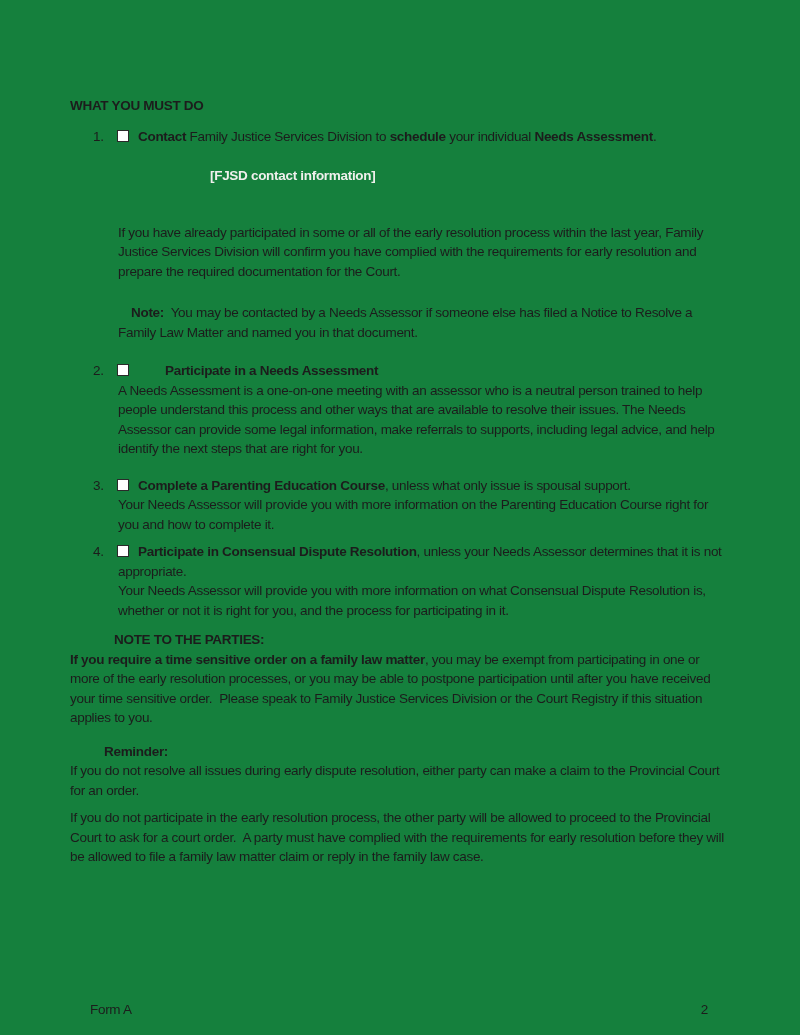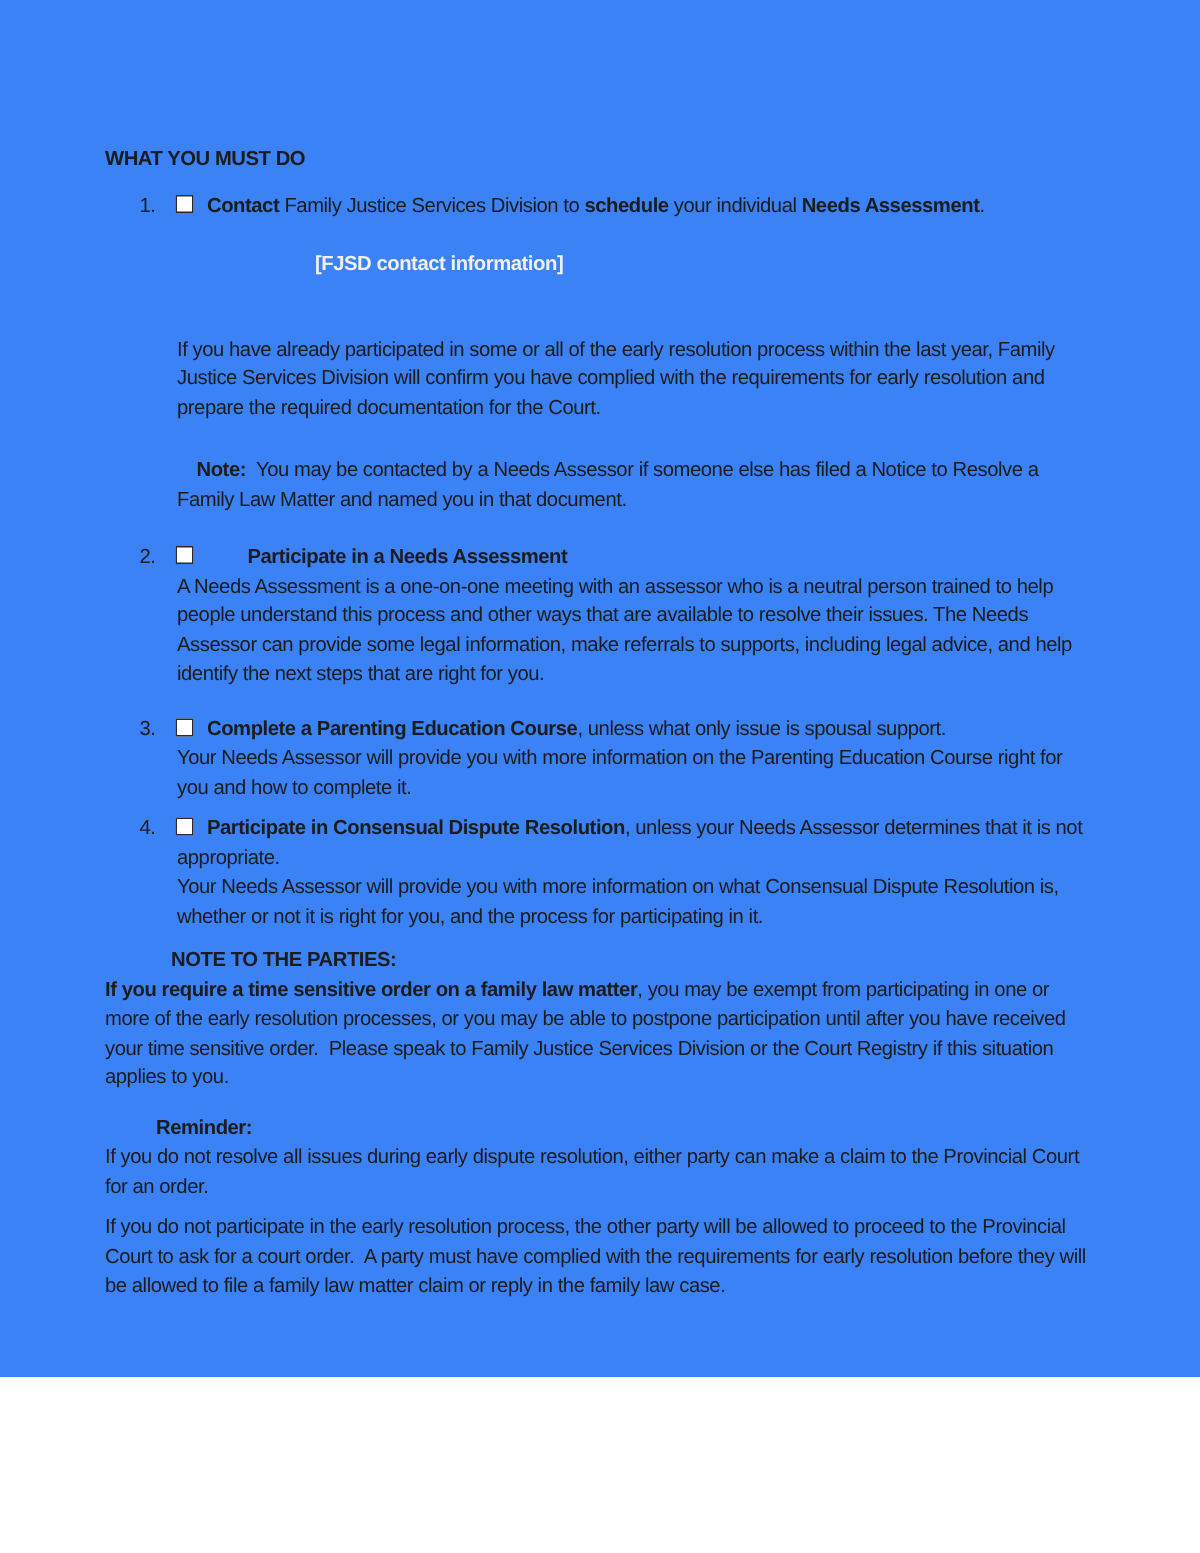--- a/index.html
+++ b/index.html
@@ -1,20 +1,20 @@
 <!DOCTYPE html>
 <html><head>
 <meta charset="utf-8">
 <style>
   html, body { margin: 0; padding: 0; background: #ffffff; }
   .page {
     position: relative;
     width: 800px;
-    height: 918px;
-    background: #3b82f6;
+    height: 1035px;
+    background: #15803d;
     overflow: hidden;
     font-family: "Liberation Sans", "DejaVu Sans", sans-serif;
     font-size: 13.5px;
     line-height: 19.5px;
     letter-spacing: -0.3px;
     color: #1c1c1c;
   }
   .content { padding: 96px 70px 0 70px; }
   .t { white-space: pre-wrap; }
   .section-heading { font-weight: 700; margin: 0; font-size: 13.5px; }
@@ -49,21 +49,21 @@
   .mt-ntp   { margin-top: 10px; padding-left: 44px; }
   .mt-rem   { margin-top: 14px; padding-left: 34px; }
   .mt-para3 { margin-top: 8px; }
 
   .footer {
     position: absolute;
     top: 1000px;
     left: 90px;
     right: 92px;
     display: flex;
-    justify-content: center;
+    justify-content: space-between;
     font-size: 13.5px;
   }
 </style>
 </head>
 <body>
 
 <div class="page">
   <div class="content">
 
     <div class="section-heading t">WHAT YOU MUST DO</div>

